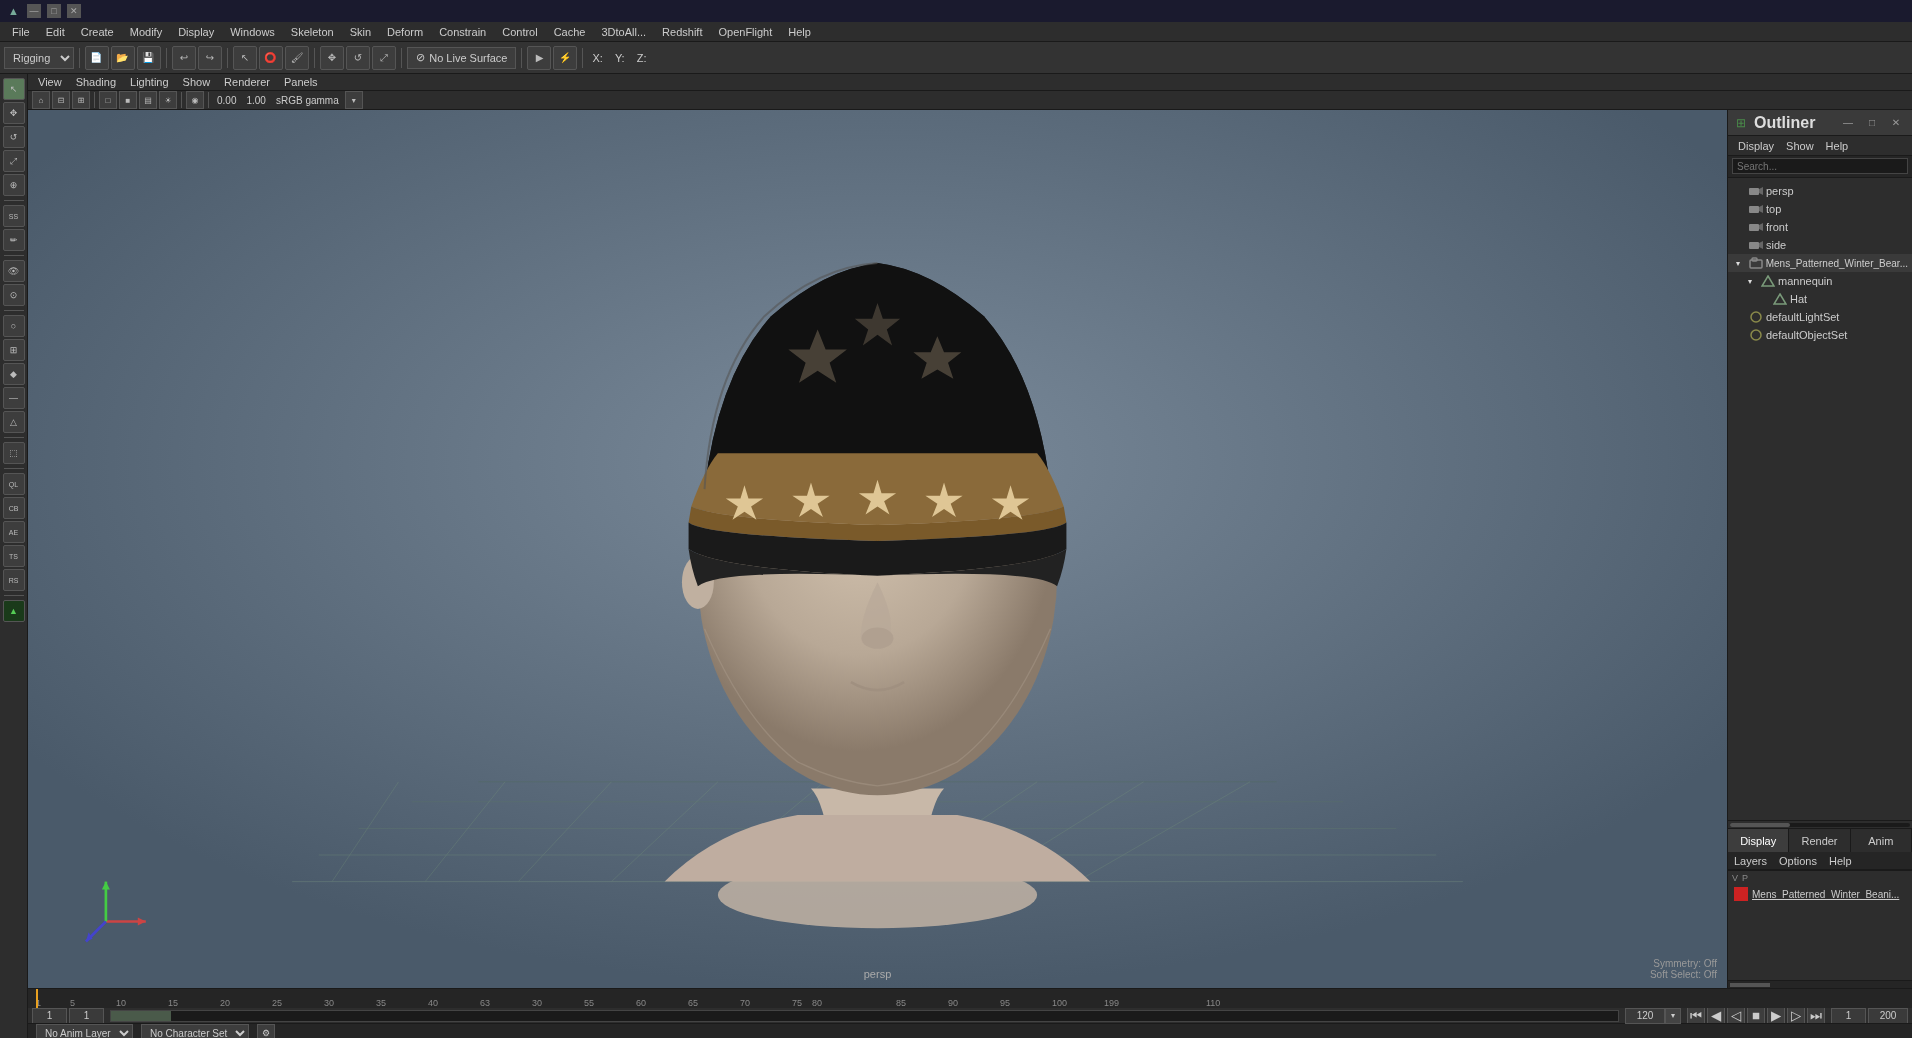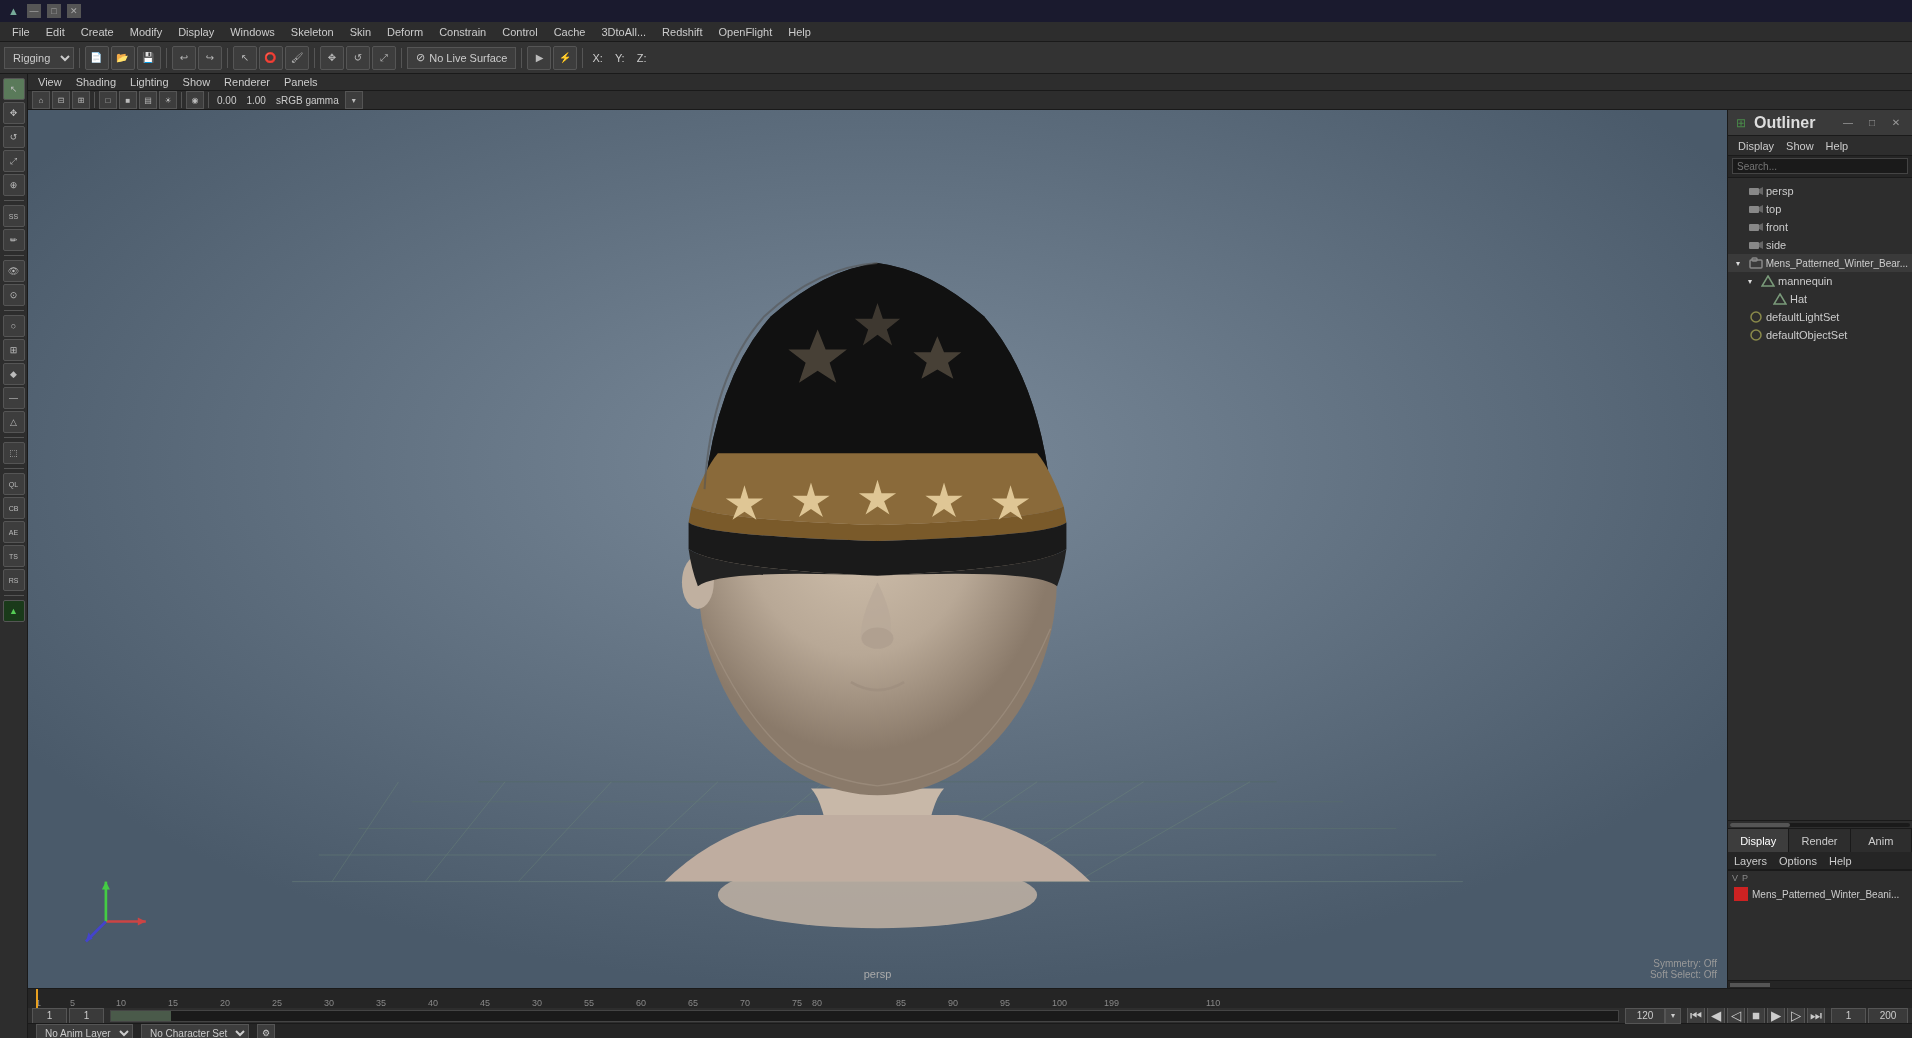--- a/index.html
+++ b/index.html
@@ -339,20 +339,21 @@
       width: 14px;
       height: 14px;
       background: #cc2222;
       margin-right: 4px;
       flex-shrink: 0;
     }
     .channel-name {
       color: #ccc;
       font-size: 11px;
       flex: 1;
+      text-decoration: underline;
     }
 
     
     #timeline-area {
       height: 35px;
       background: #2d2d2d;
       border-top: 1px solid #1a1a1a;
       display: flex;
       flex-direction: column;
     }
@@ -834,21 +835,21 @@
       <div id="time-ruler">
         <span class="time-tick" style="left:8px;">1</span>
         <span class="time-tick" style="left:42px;">5</span>
         <span class="time-tick" style="left:88px;">10</span>
         <span class="time-tick" style="left:140px;">15</span>
         <span class="time-tick" style="left:192px;">20</span>
         <span class="time-tick" style="left:244px;">25</span>
         <span class="time-tick" style="left:296px;">30</span>
         <span class="time-tick" style="left:348px;">35</span>
         <span class="time-tick" style="left:400px;">40</span>
-        <span class="time-tick" style="left:452px;">45</span>
+        <span class="time-tick" style="left:452px;">63</span>
         <span class="time-tick" style="left:504px;">30</span>
         <span class="time-tick" style="left:556px;">55</span>
         <span class="time-tick" style="left:608px;">60</span>
         <span class="time-tick" style="left:660px;">65</span>
         <span class="time-tick" style="left:712px;">70</span>
         <span class="time-tick" style="left:764px;">75</span>
         <span class="time-tick" style="left:784px;">80</span>
         <span class="time-tick" style="left:868px;">85</span>
         <span class="time-tick" style="left:920px;">90</span>
         <span class="time-tick" style="left:972px;">95</span>

